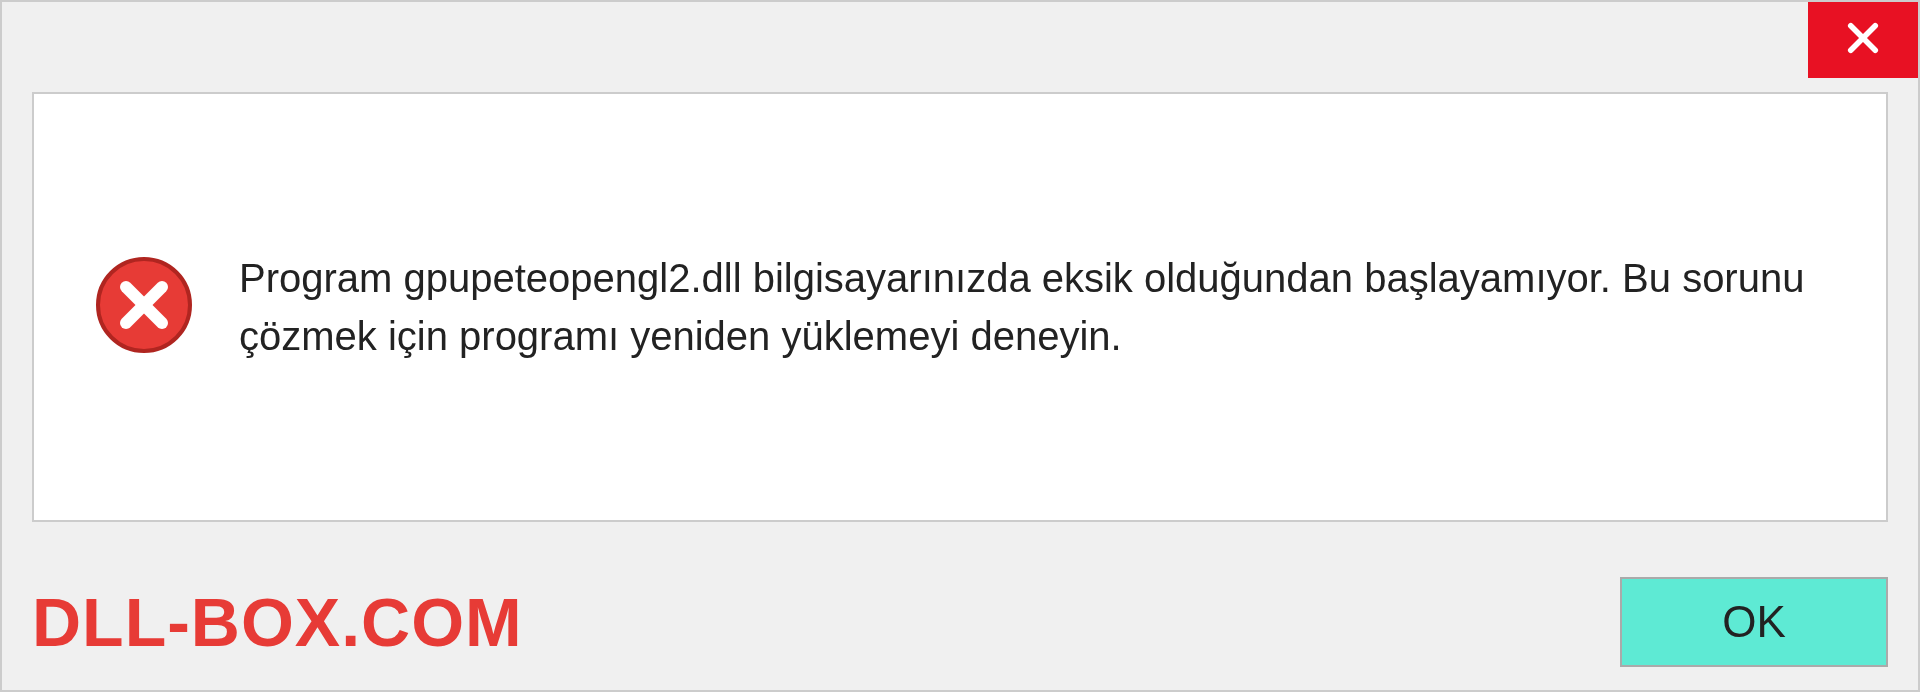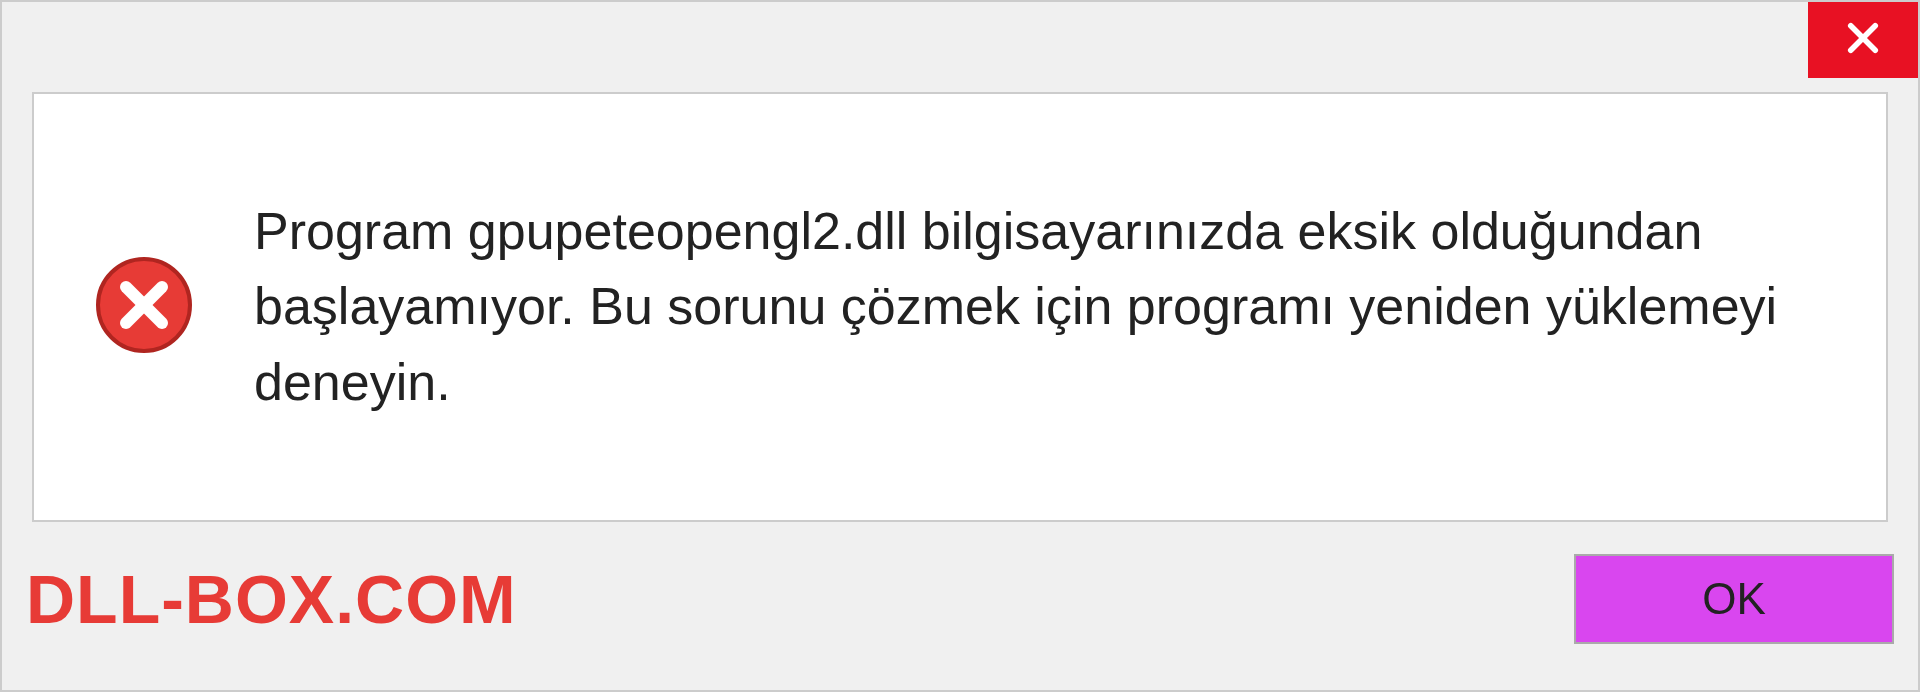--- a/index.html
+++ b/index.html
@@ -55,48 +55,47 @@
     }
     .error-icon {
       flex-shrink: 0;
       margin-right: 45px;
     }
     .error-icon svg {
       width: 100px;
       height: 100px;
     }
     .message-text {
-      font-size: 52px;
+      font-size: 40px;
       line-height: 1.45;
       color: #222;
-      margin-left: 15px;
     }
     .bottom-bar {
       position: absolute;
-      bottom: 36px;
+      bottom: 13px;
       left: 0;
       right: 0;
-      padding: 0 24px;
+      padding: 0 30px;
       display: flex;
       align-items: center;
       justify-content: space-between;
       height: 110px;
     }
     .watermark {
       font-size: 68px;
       font-weight: 800;
       color: #e73b36;
       letter-spacing: 1px;
       font-family: Arial, Helvetica, sans-serif;
     }
     .ok-button {
-      width: 320px;
+      width: 268px;
       height: 90px;
       border: 2px solid #aaa;
-      background: #d946ef;
+      background: #5eead4;
       font-size: 44px;
       color: #222;
       display: flex;
       align-items: center;
       justify-content: center;
       cursor: pointer;
       font-family: "Segoe UI", Tahoma, Arial, sans-serif;
     }
   </style>
 </head>

